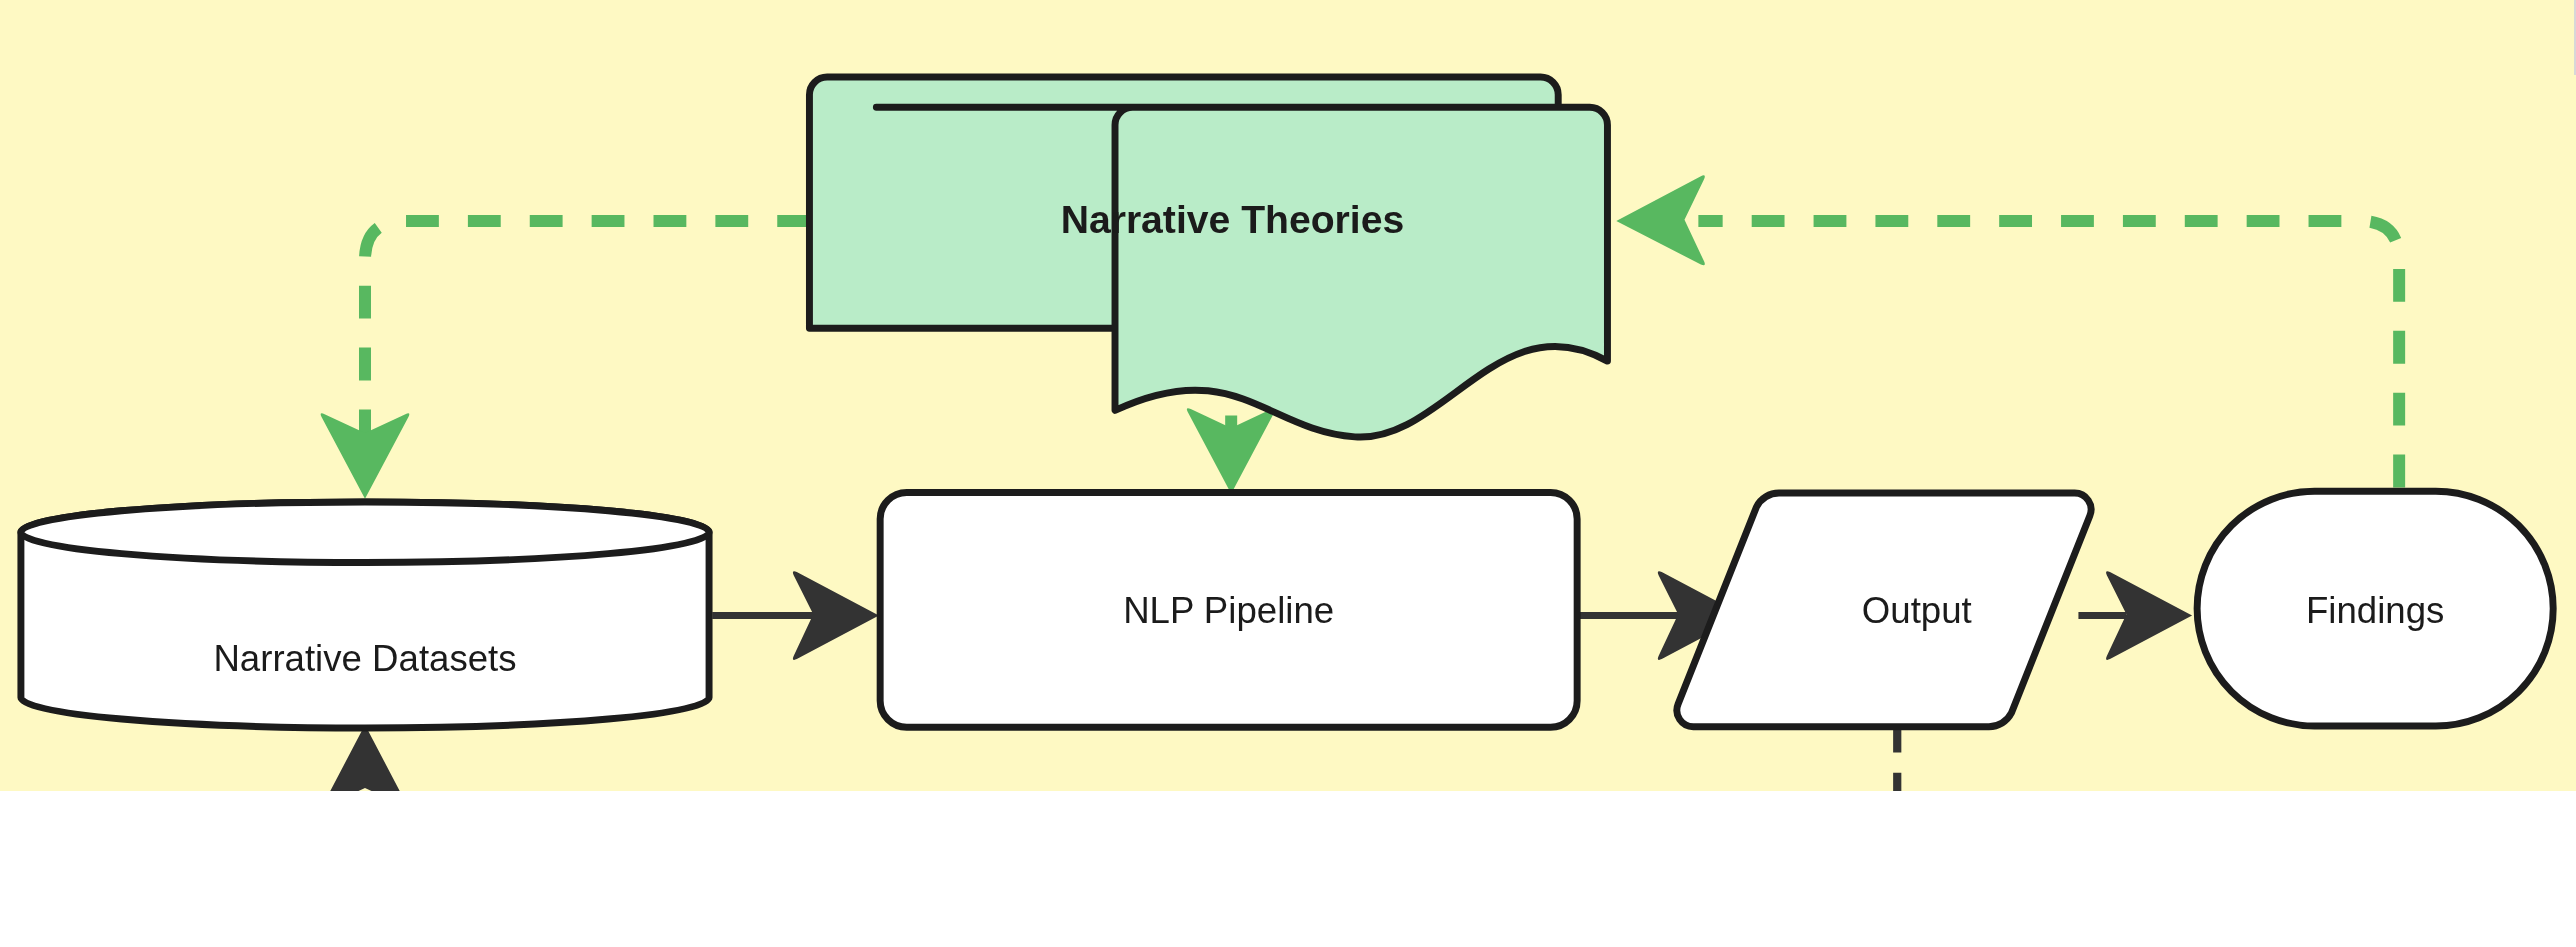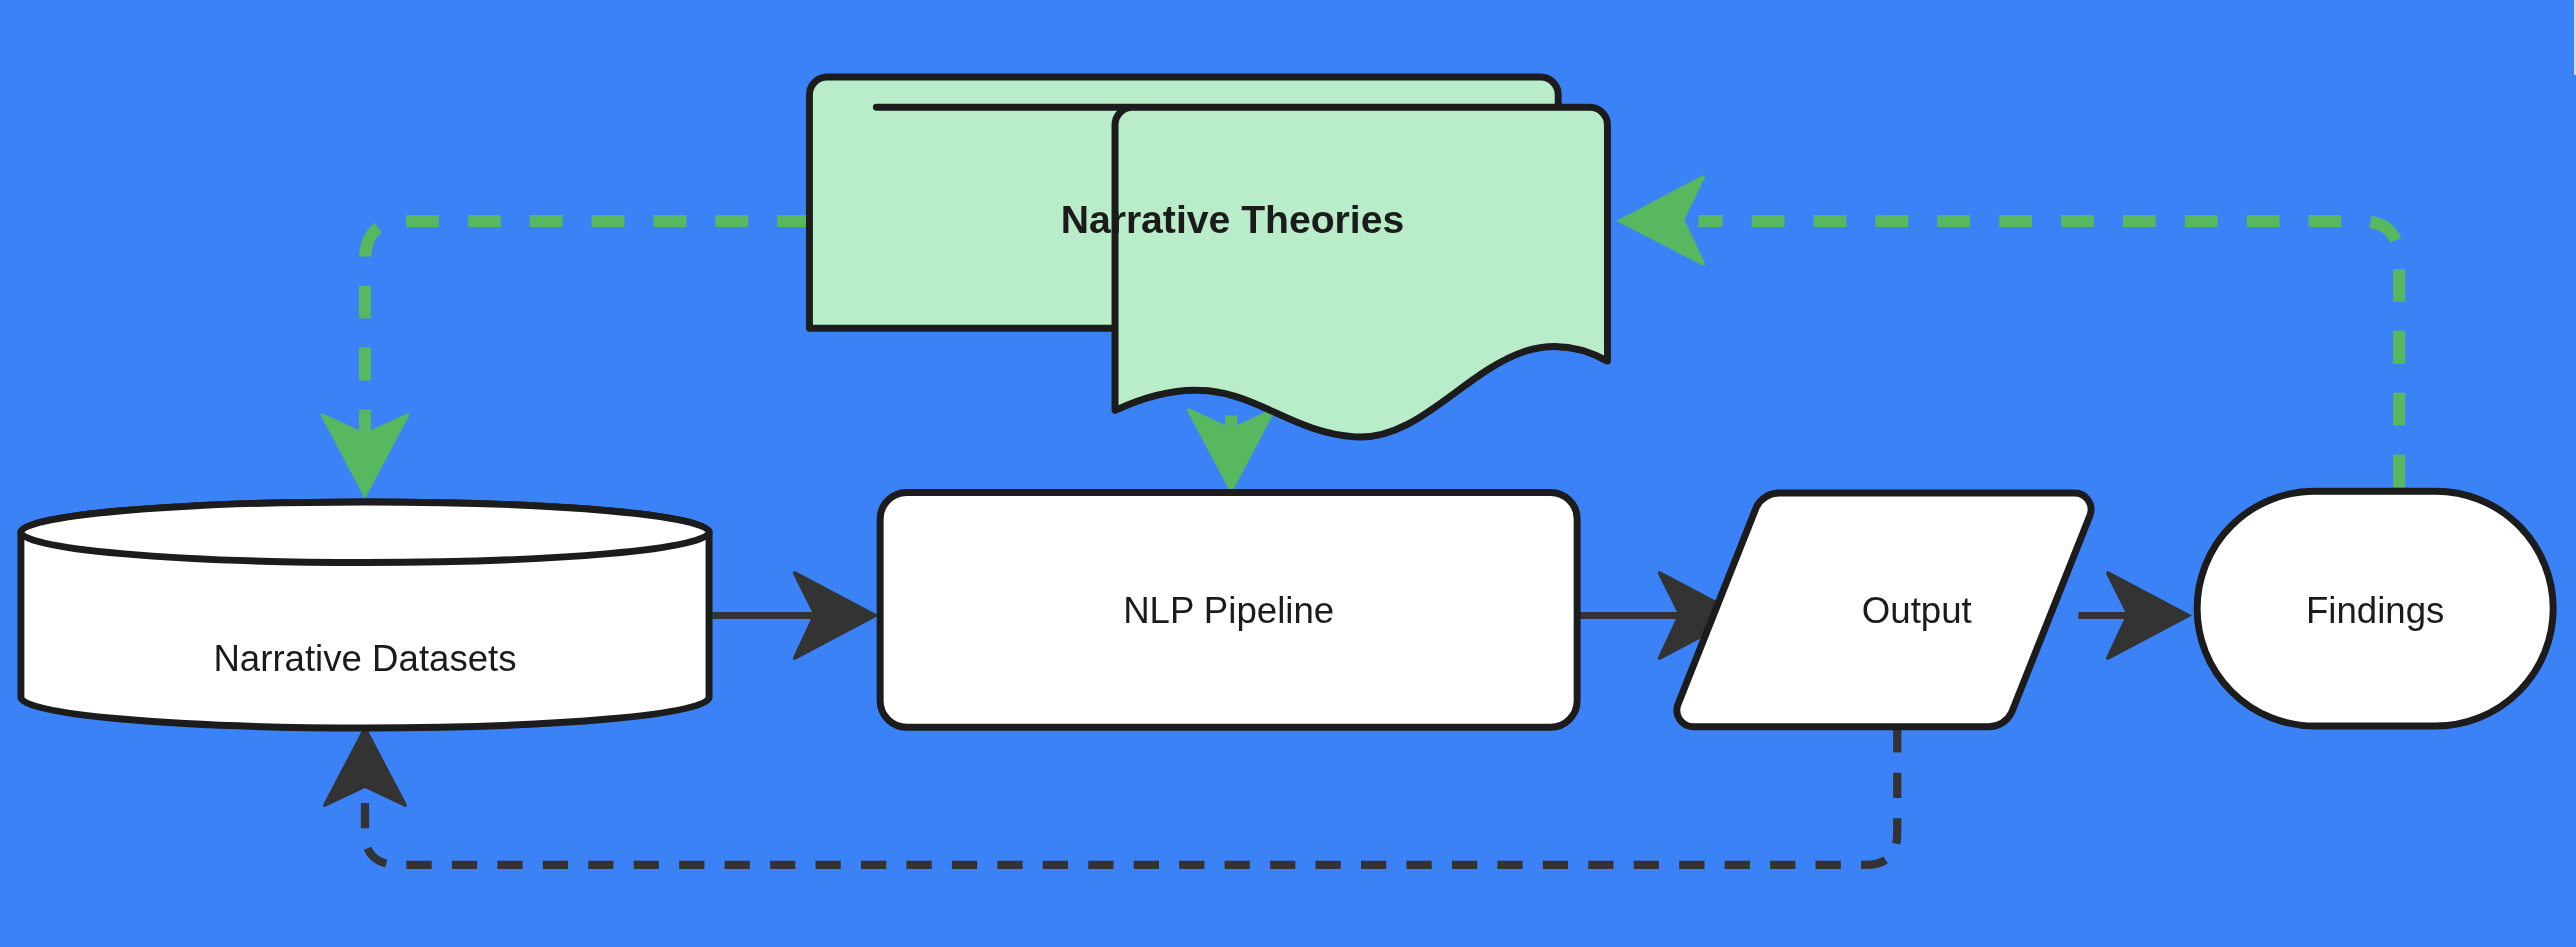--- a/index.html
+++ b/index.html
@@ -6,22 +6,22 @@
     margin: 0;
     padding: 0;
     background: #ffffff;
   }
   body {
     font-family: "Liberation Sans", sans-serif;
   }
   #canvas {
     position: relative;
     width: 2576px;
-    height: 947px;
-    background: #3b82f6;
+    height: 791px;
+    background: #fef9c3;
     overflow: hidden;
   }
   #flow-svg {
     position: absolute;
     left: 0;
     top: 0;
     width: 2576px;
     height: 947px;
     display: block;
   }

